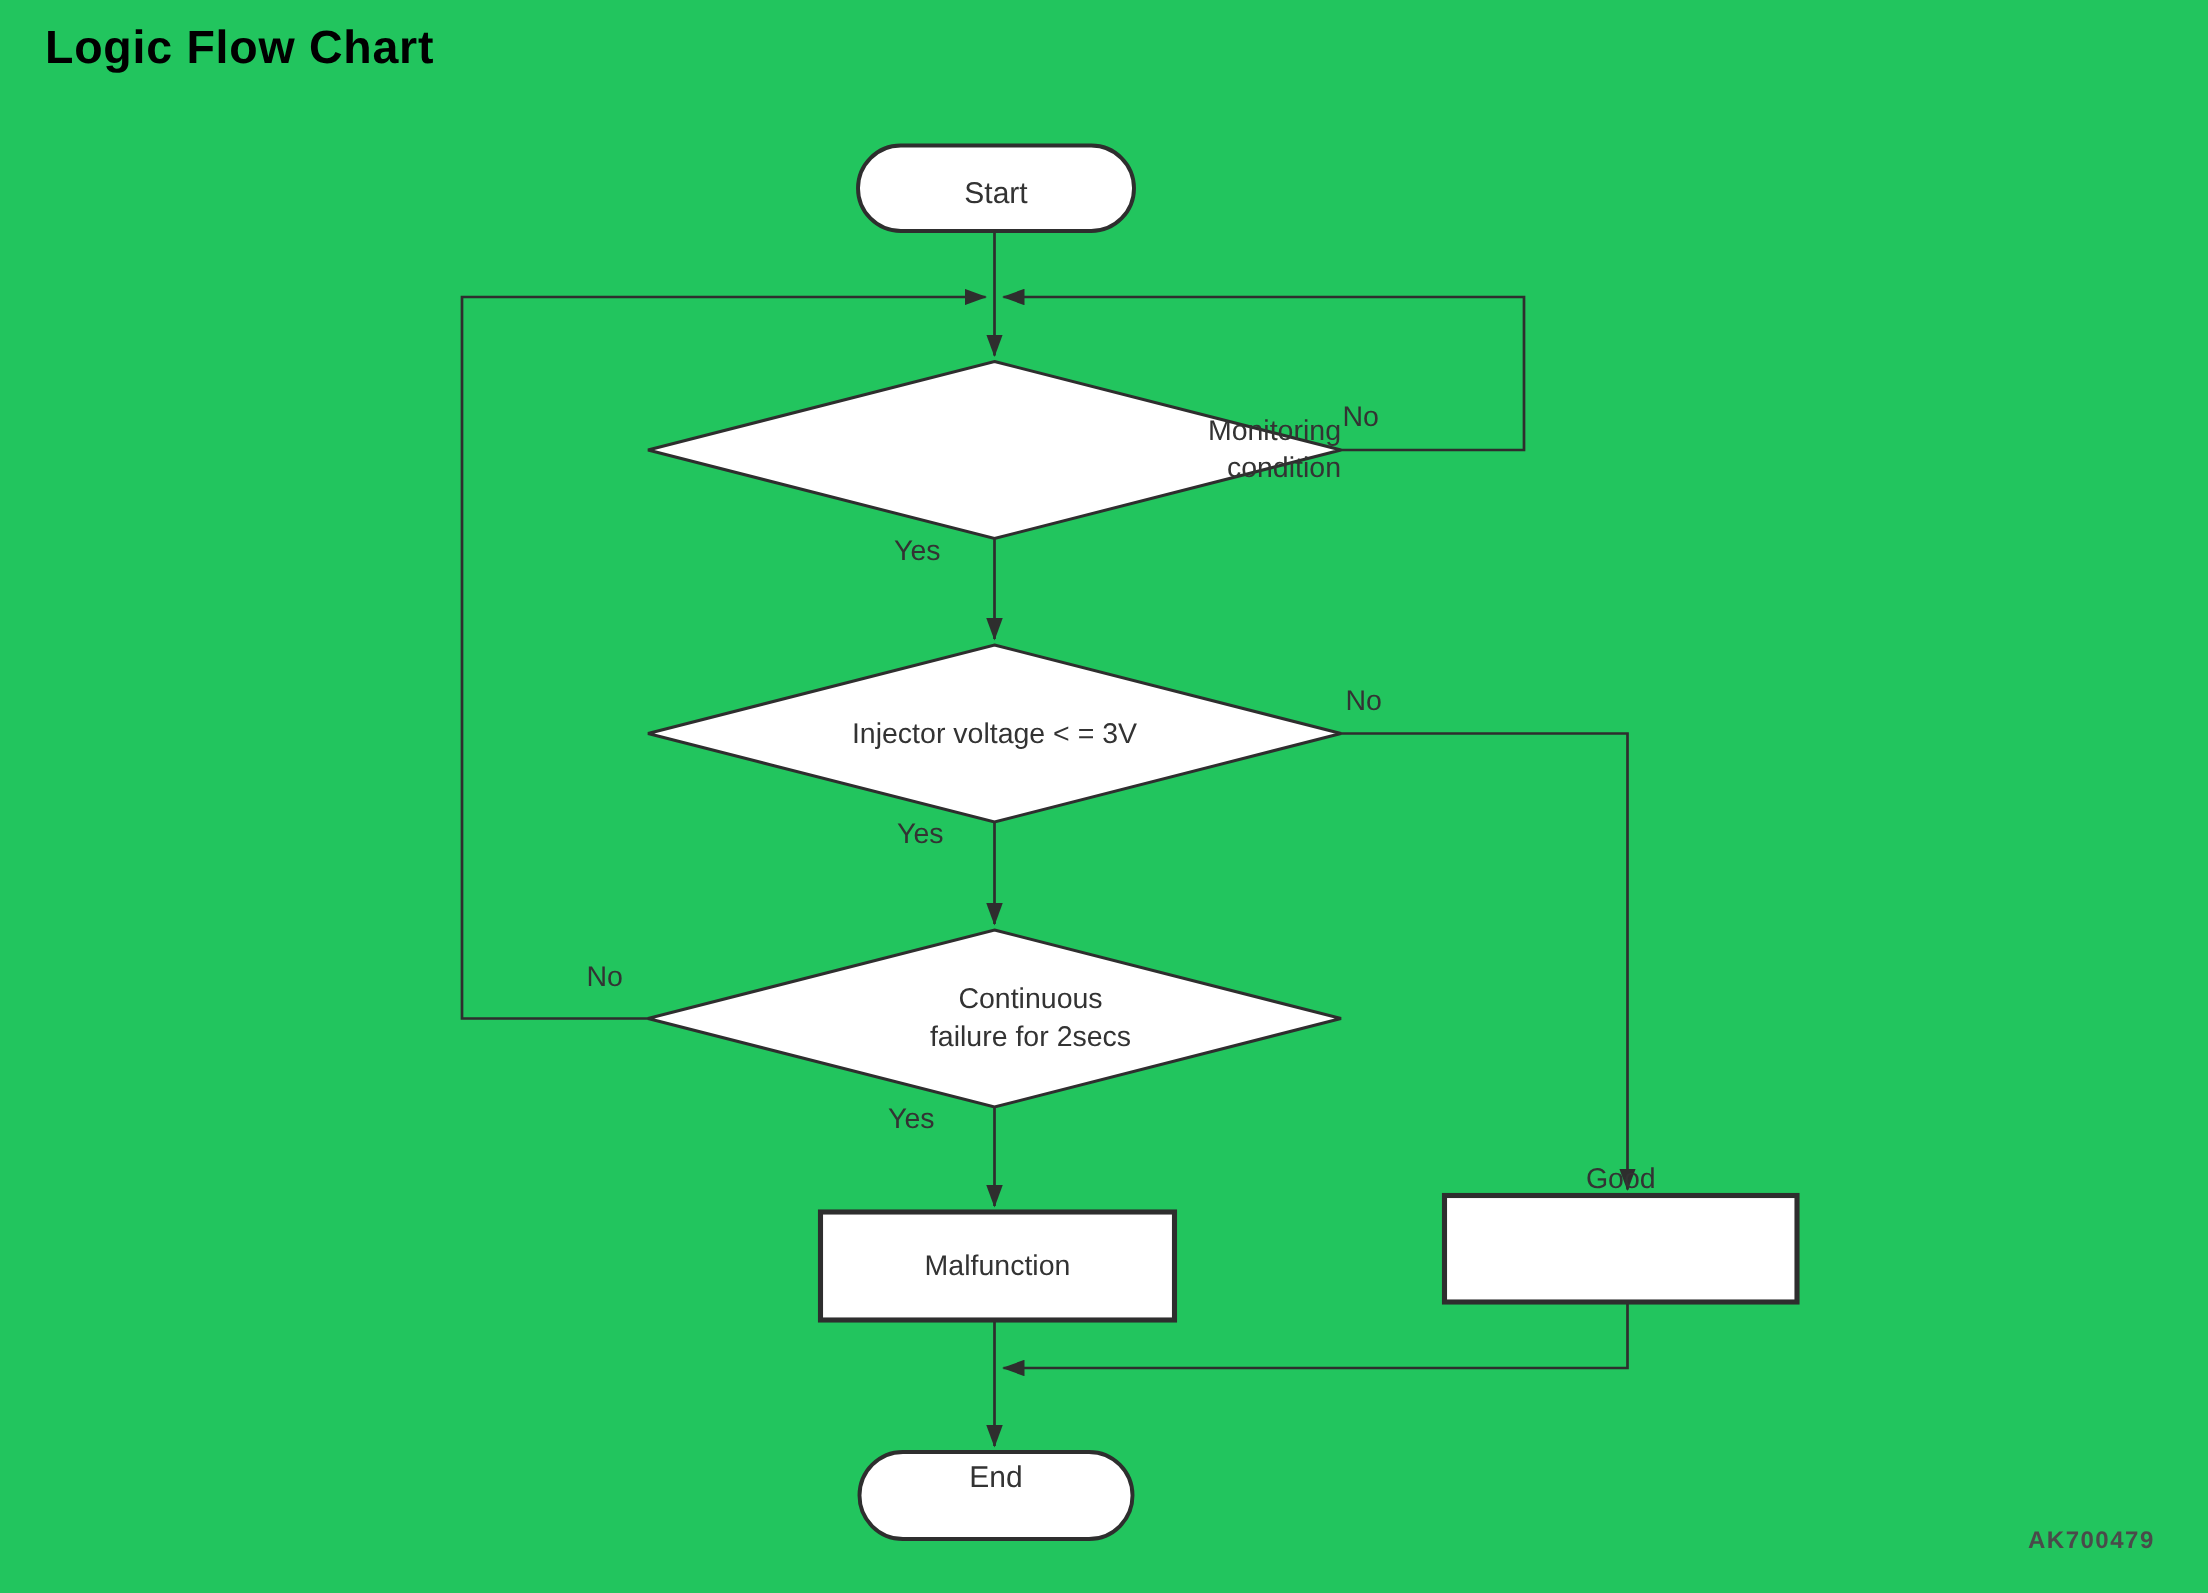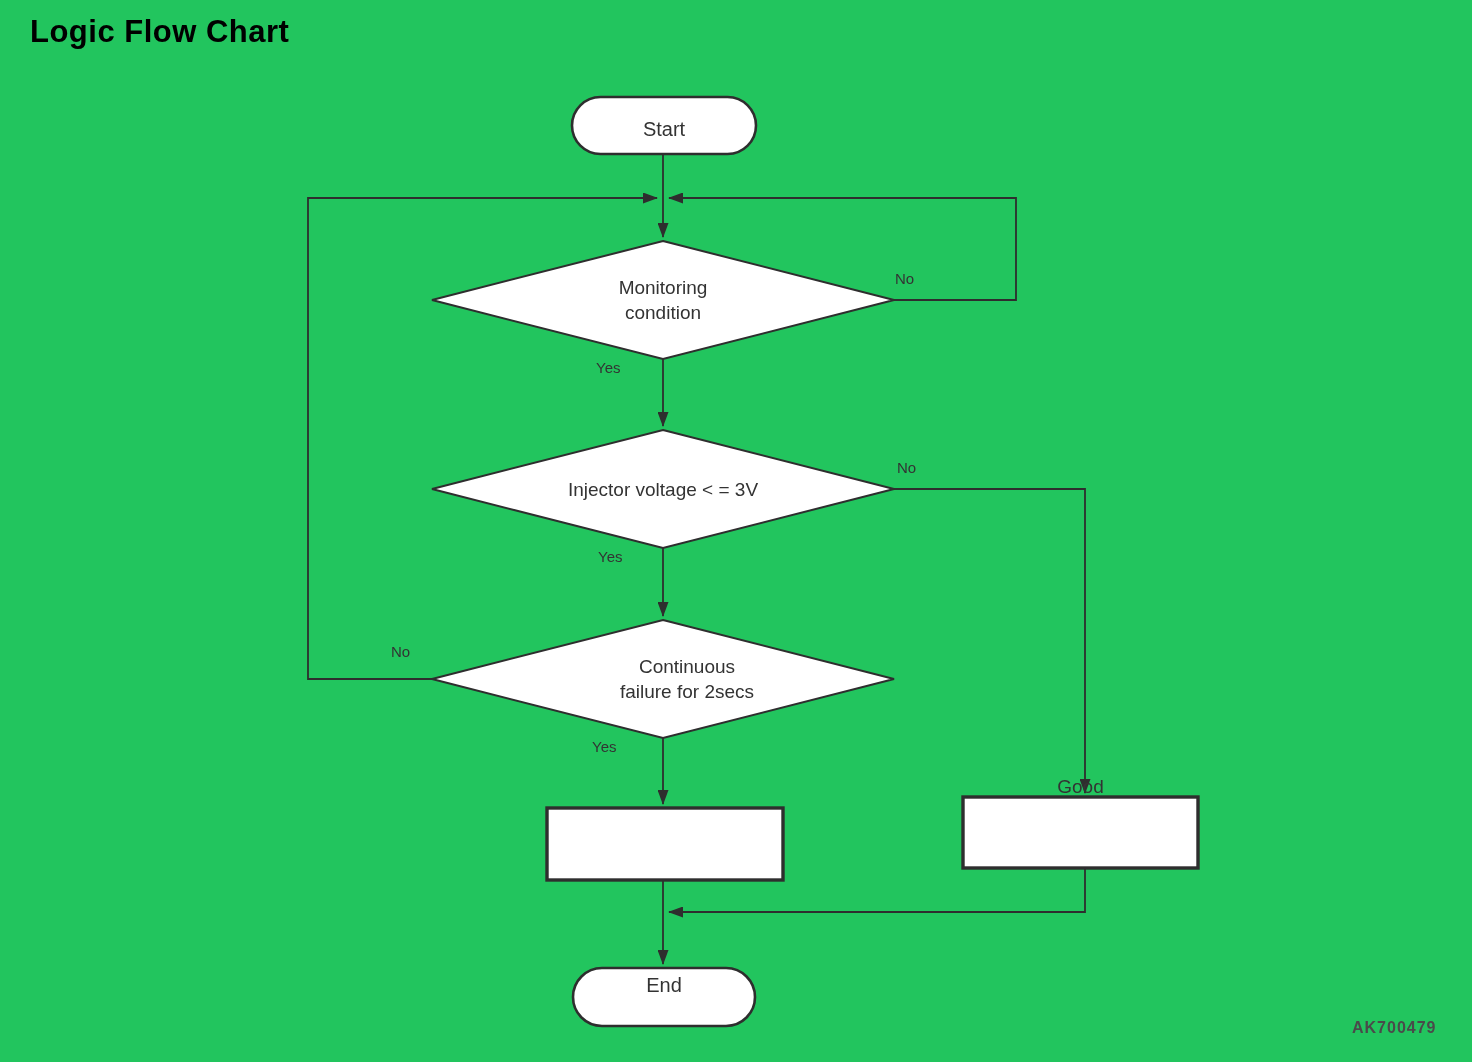--- a/index.html
+++ b/index.html
@@ -52,21 +52,21 @@
     justify-content: center;
     text-align: center;
     color: #333333;
     font-size: 19px;
     line-height: 25px;
     pointer-events: none;
   }
   .elabel {
     position: absolute;
     color: #333333;
-    font-size: 15px;
+    font-size: 19px;
     line-height: 22px;
     pointer-events: none;
   }
   .figcode {
     position: absolute;
     left: 1352px;
     top: 1019px;
     font-size: 16px;
     font-weight: 700;
     color: #4a4a4a;
@@ -107,34 +107,37 @@
       <rect class="shape process" x="547" y="808" width="236" height="72"></rect>
       <rect class="shape process" x="963" y="797" width="235" height="71"></rect>
       <rect class="shape terminator" x="573" y="968" width="182" height="58" rx="29" ry="29"></rect>
     </g>
   </svg>
 
   <div class="nlabel" style="left:572px; top:97px; width:184px; height:65px; font-size:20px;">
     <span>Start</span>
   </div>
 
-  <div class="nlabel" style="left:432px; top:241px; width:462px; height:118px;">
+  <div class="nlabel" style="left:432px; top:241px; width:462px; height:118px;align-items:flex-end;">
     <span>Monitoring</span>
     <span>condition</span>
   </div>
 
   <div class="nlabel" style="left:432px; top:430px; width:462px; height:118px;">
     <span>Injector voltage &lt; = 3V</span>
   </div>
 
   <div class="nlabel" style="left:456px; top:620px; width:462px; height:118px;">
     <span>Continuous</span>
     <span>failure for 2secs</span>
   </div>
 
+  <div class="nlabel" style="left:547px; top:808px; width:236px; height:72px;">
+    <span>Malfunction</span>
+  </div>
 
   <div class="nlabel" style="left:963px; top:751px; width:235px; height:71px;">
     <span>Good</span>
   </div>
 
   <div class="nlabel" style="left:573px; top:956px; width:182px; height:58px; font-size:20px;">
     <span>End</span>
   </div>
 
   <div class="elabel" style="left:895px; top:268px;">No</div>

